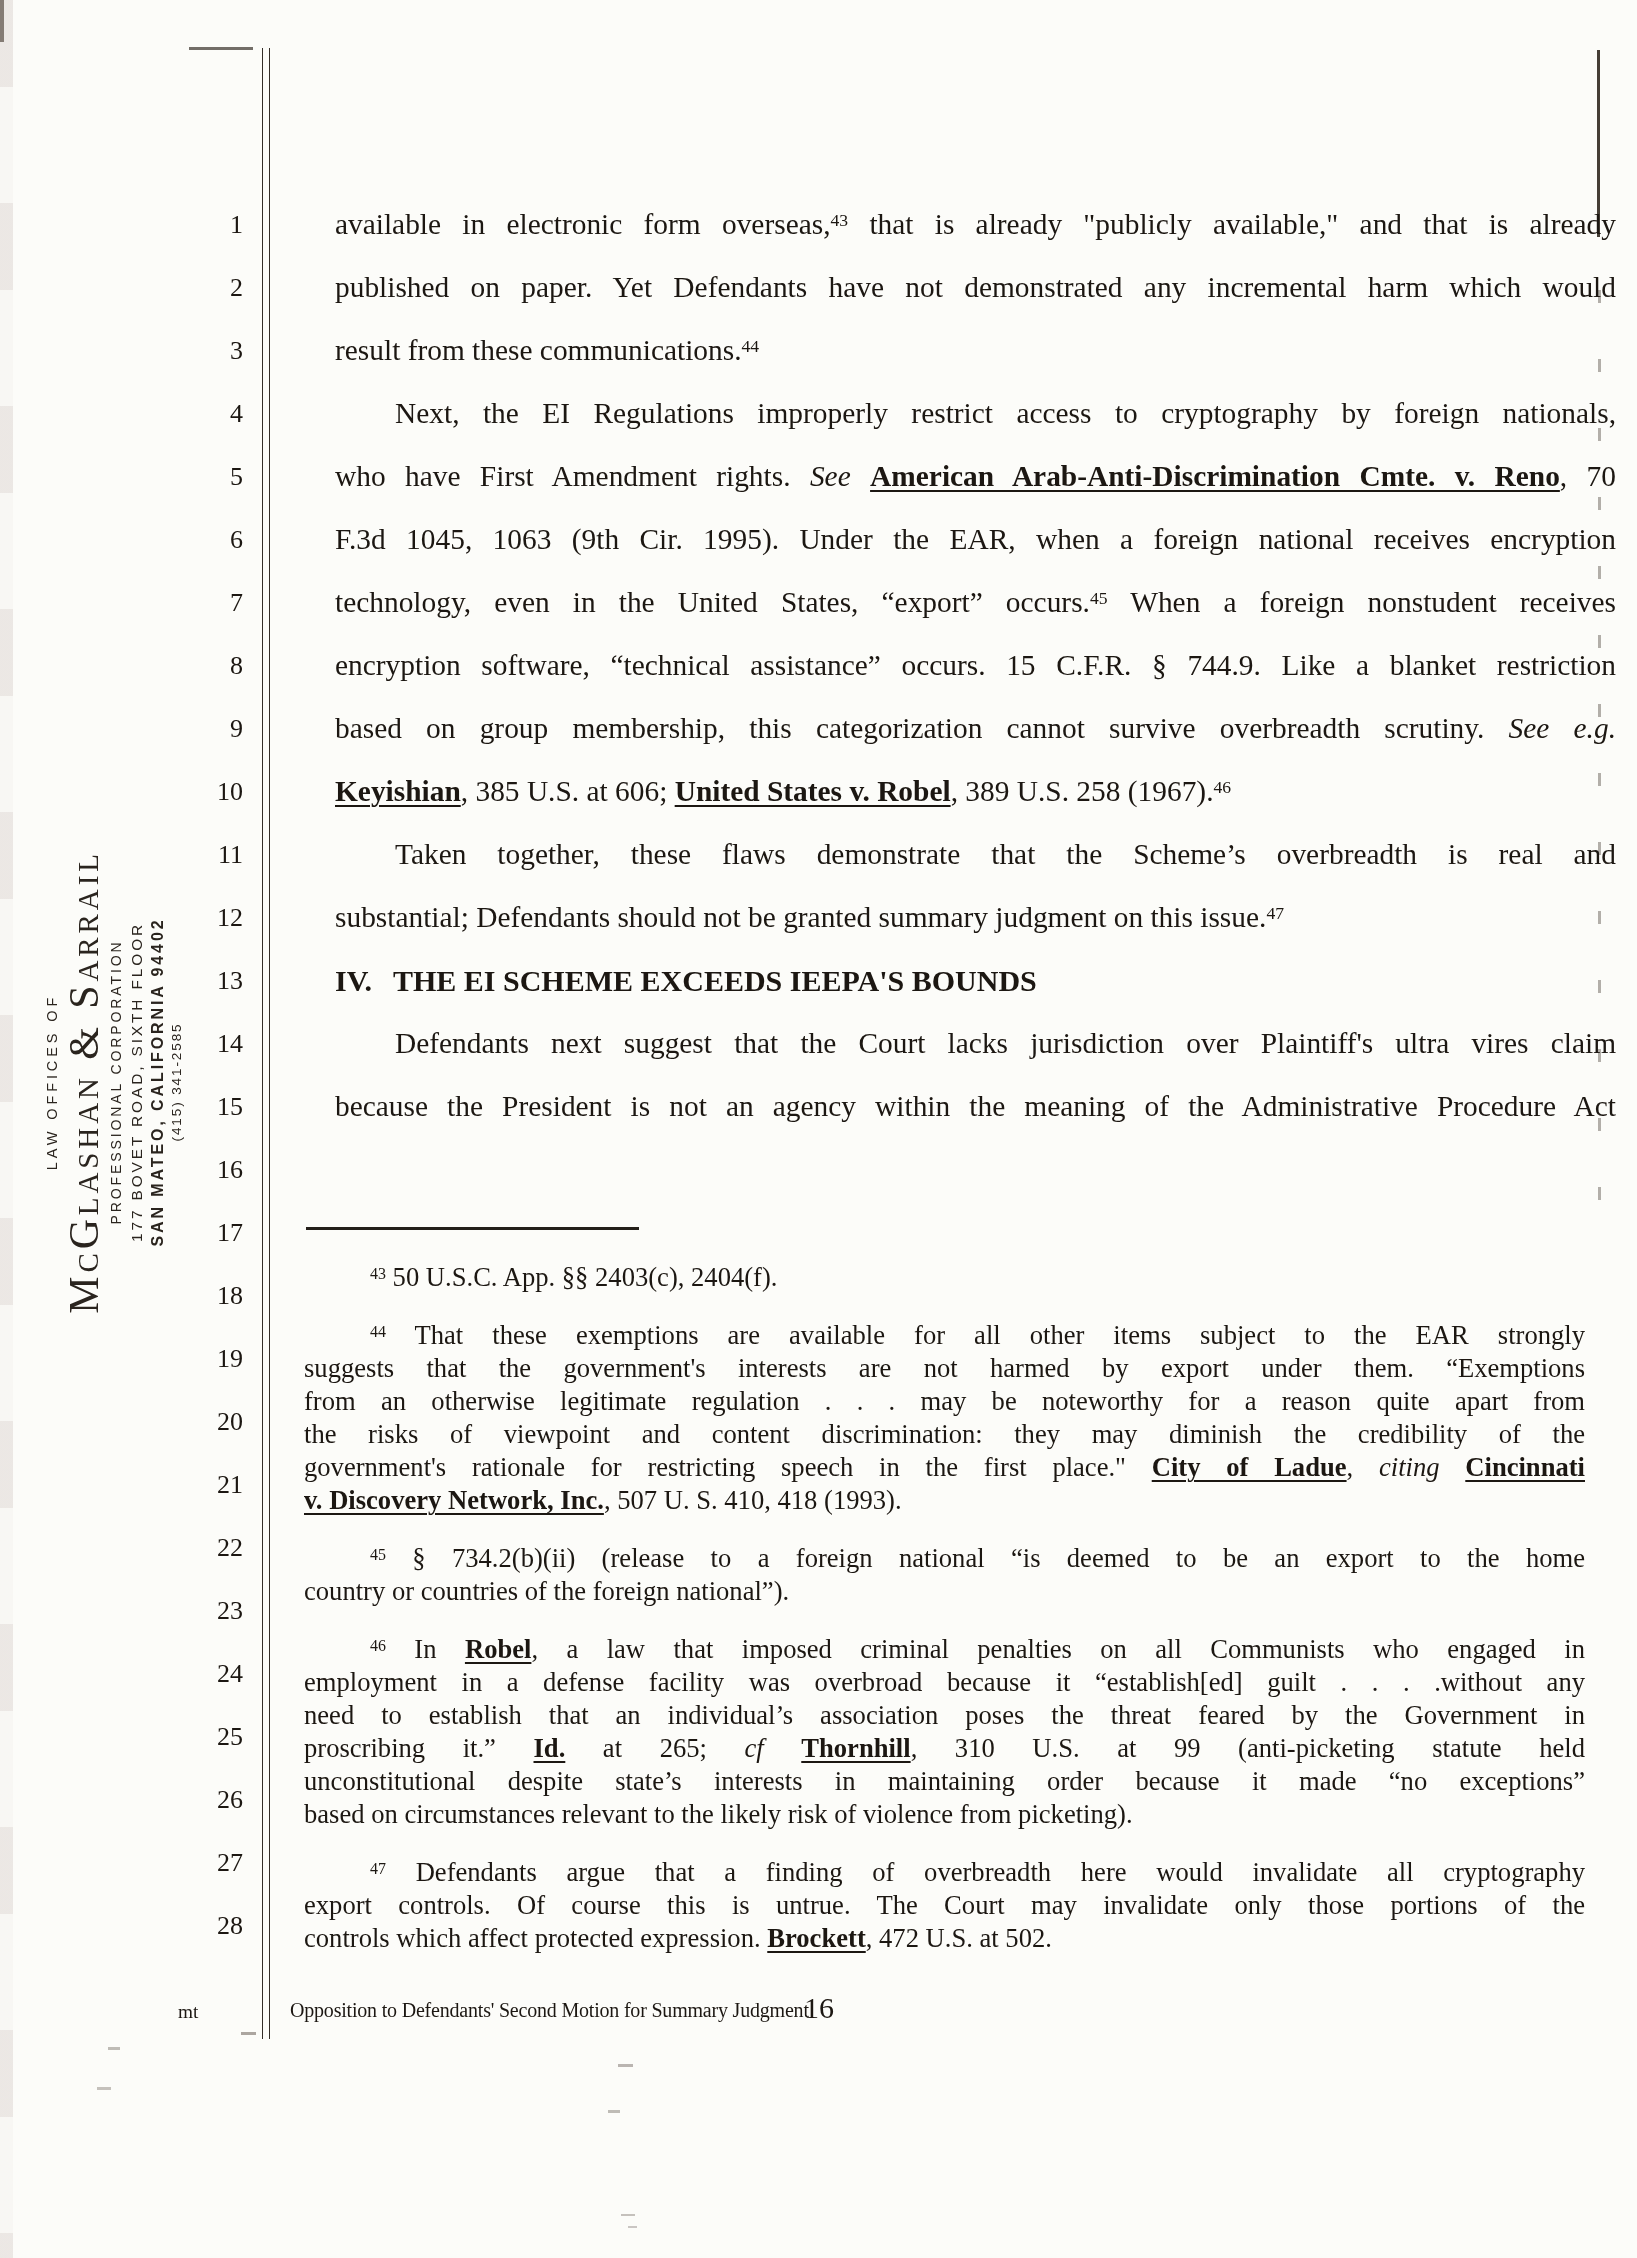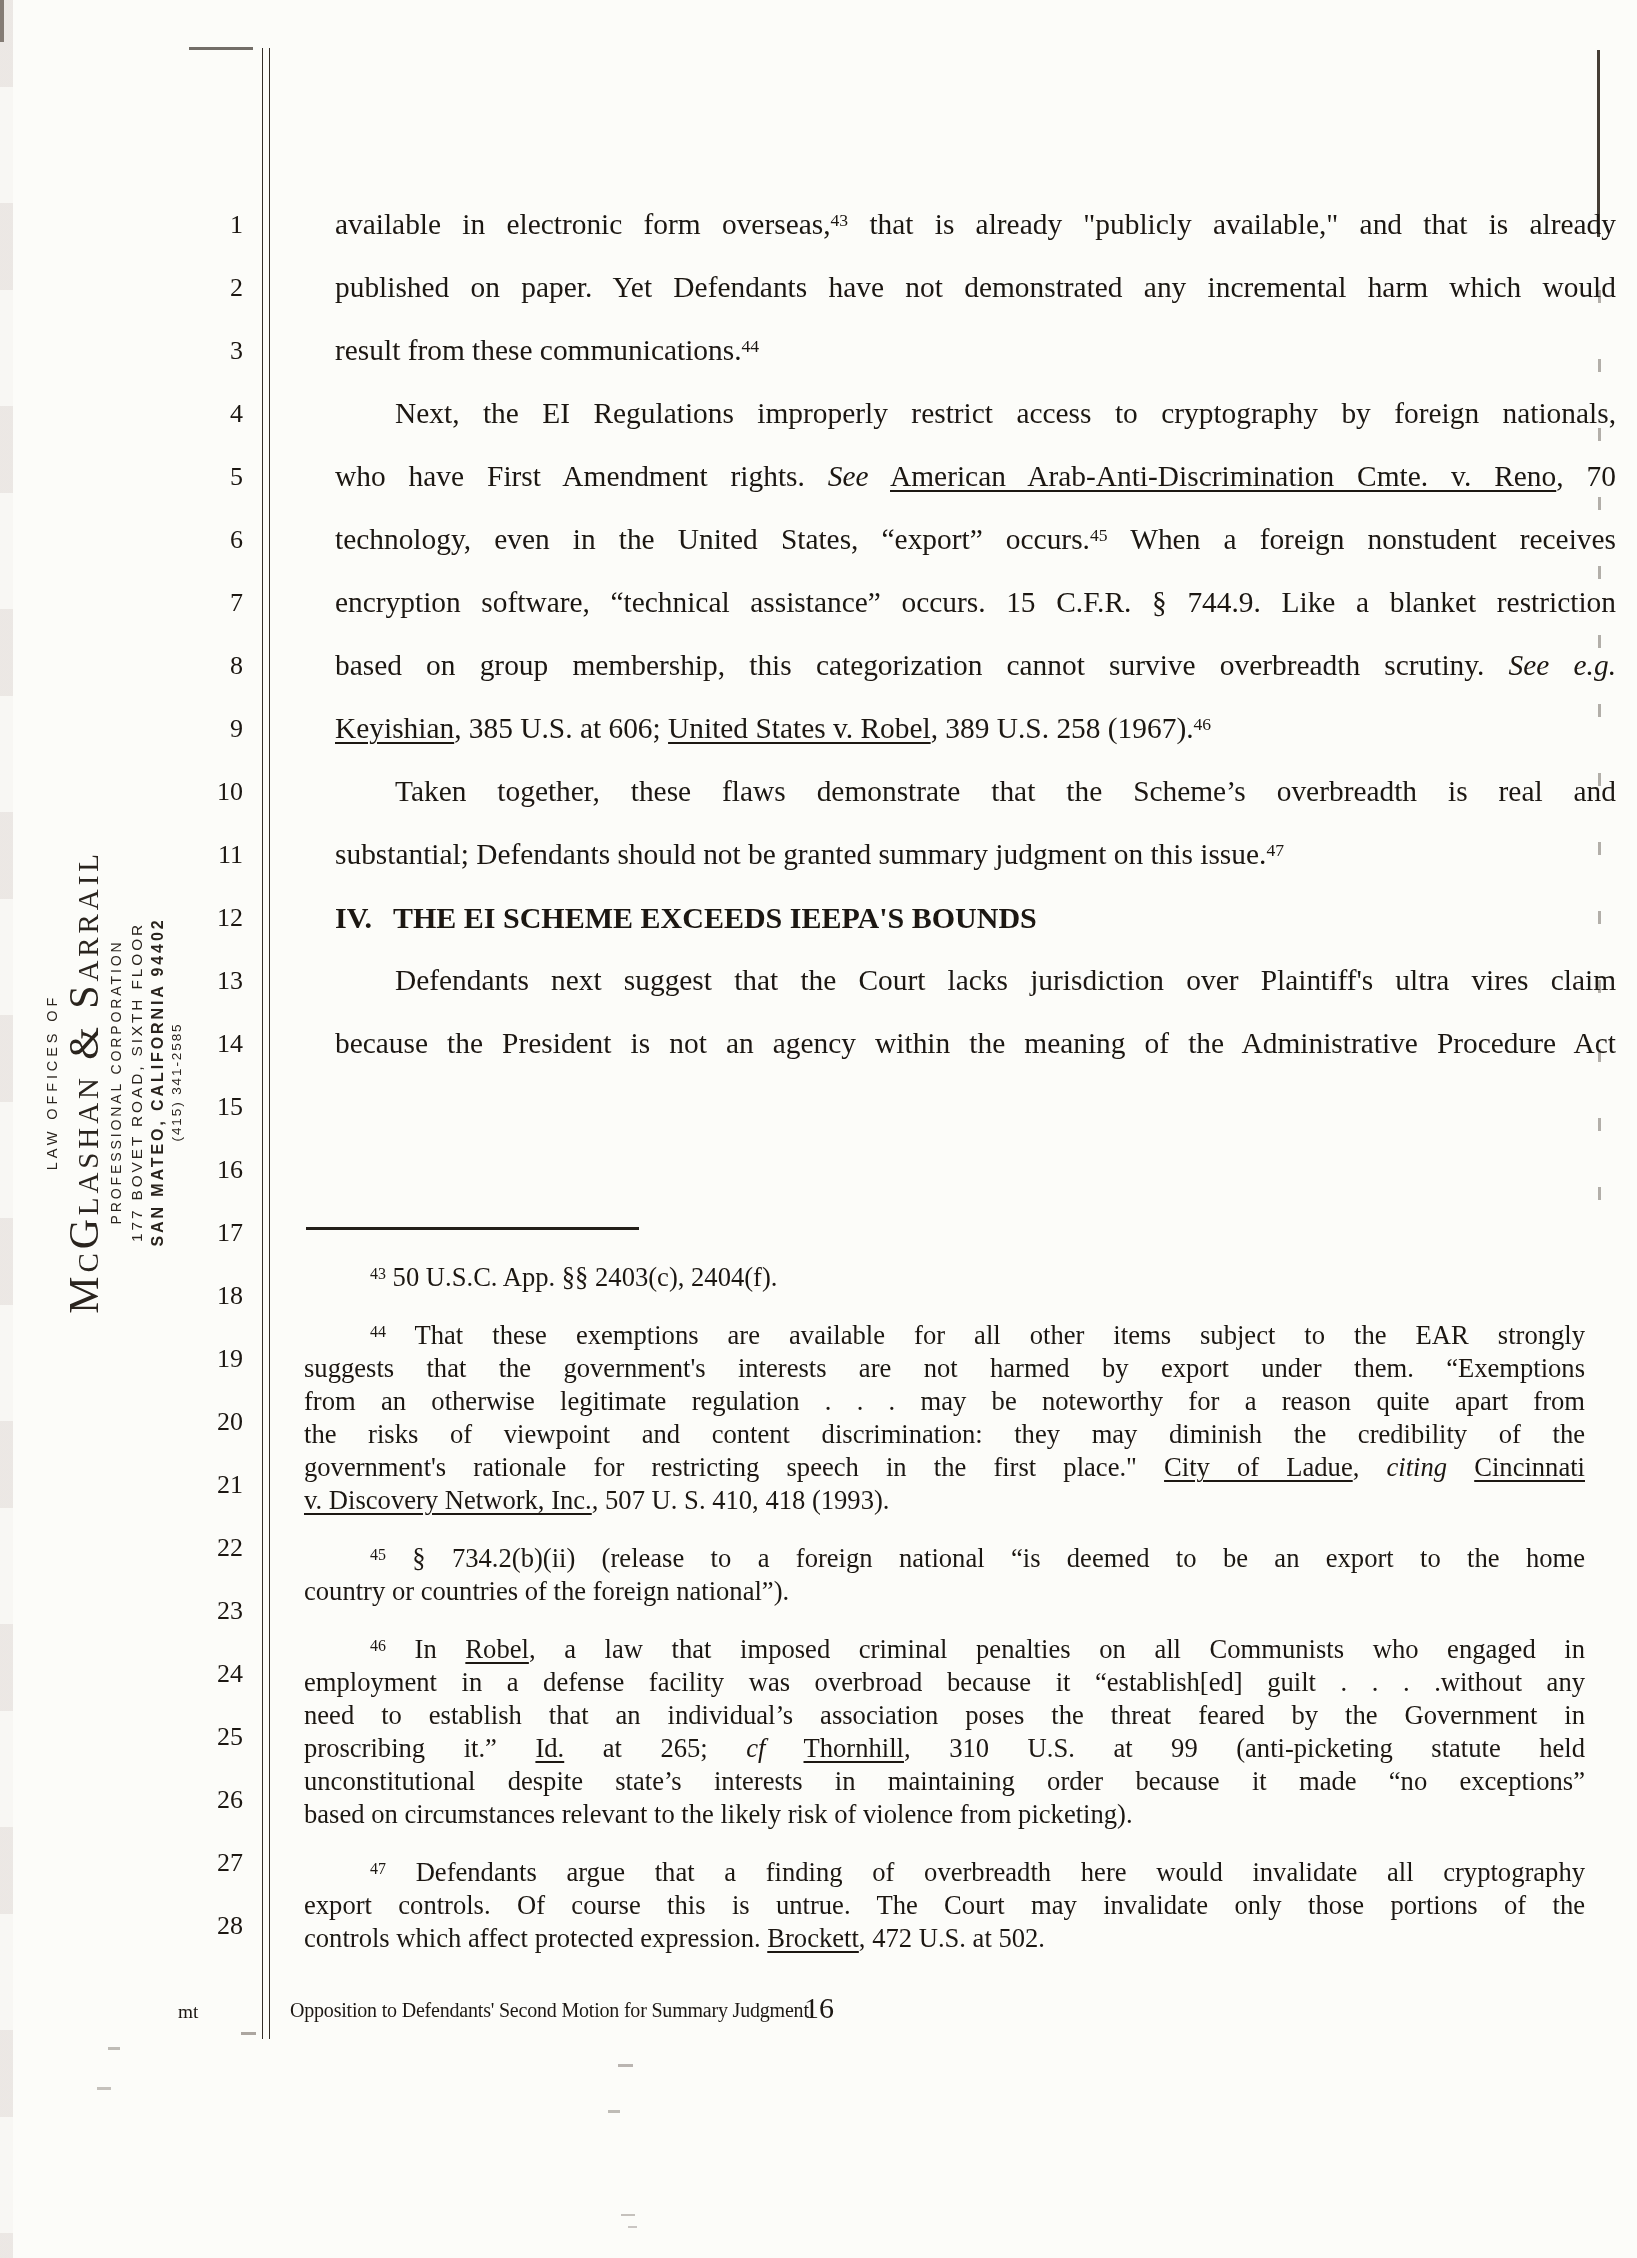--- a/index.html
+++ b/index.html
@@ -43,21 +43,21 @@
 
   
   .bodytext{position:absolute;left:287px;top:193px;width:1281px;font-size:29.4px;margin-left:48px;}
   .bline{height:63px;line-height:63px;}
   .bline.jst{text-align:justify;text-align-last:justify;}
   .bline.ind{text-indent:60px;}
   .bline.hd{font-weight:bold;font-size:30px;}
 
   sup{font-size:0.6em;line-height:0;vertical-align:baseline;position:relative;top:-0.45em;}
   .it{font-style:italic;}
-  .un{text-decoration:underline;text-underline-offset:3.9px;text-decoration-thickness:1.9px;}
+  .un{text-decoration:underline;text-underline-offset:3.9px;text-decoration-thickness:1.9px;font-weight:bold;}
   .bd{font-weight:bold;}
   .gap{display:inline-block;height:1px;}
 
   
   .fnblock{position:absolute;left:304px;top:1215px;width:1281px;font-size:26.6px;}
   .fnrule{width:333px;height:3.9px;background:#241f1a;margin:11.6px 0 31px 1.9px;}
   .fnpara{margin-bottom:25px;}
   .fnline{height:33px;line-height:33px;}
   .fnline.jst{text-align:justify;text-align-last:justify;}
   .fnline.find{text-indent:66px;}
@@ -127,20 +127,21 @@
       <div class="num">27</div>
       <div class="num">28</div>
     </div>
 
   <div class="bodytext" id="bodytext">
       <div class="bline jst"><span class="">available in electronic form overseas,</span><sup class="">43</sup><span class=""> that is already "publicly available," and that is already</span></div>
       <div class="bline jst"><span class="">published on paper.  Yet Defendants have not demonstrated any incremental harm which would</span></div>
       <div class="bline"><span class="">result from these communications.</span><sup class="">44</sup></div>
       <div class="bline jst ind"><span class="">Next, the EI Regulations improperly  restrict access to cryptography by foreign nationals,</span></div>
       <div class="bline jst"><span class="">who have First Amendment rights.  </span><span class="it">See</span><span class=""> </span><span class="un">American Arab-Anti-Discrimination Cmte. v. Reno</span><span class="">, 70</span></div>
+      <div class="bline jst"><span class="">F.3d 1045, 1063 (9th Cir. 1995).  Under the EAR, when a foreign national receives encryption</span></div>
       <div class="bline jst"><span class="">technology, even in the United States, “export” occurs.</span><sup class="">45</sup><span class="">  When a foreign nonstudent receives</span></div>
       <div class="bline jst"><span class="">encryption software, “technical assistance” occurs.  15 C.F.R. § 744.9.  Like a blanket restriction</span></div>
       <div class="bline jst"><span class="">based on group membership, this categorization cannot survive overbreadth scrutiny.  </span><span class="it">See e.g.</span></div>
       <div class="bline"><span class="un">Keyishian</span><span class="">, 385 U.S. at 606; </span><span class="un">United States v. Robel</span><span class="">, 389 U.S. 258 (1967).</span><sup class="">46</sup></div>
       <div class="bline jst ind"><span class="">Taken together, these flaws demonstrate that the Scheme’s overbreadth is real and</span></div>
       <div class="bline"><span class="">substantial; Defendants should not be granted summary judgment on this issue.</span><sup class="">47</sup></div>
       <div class="bline hd"><span class="bd">IV.</span><span class="gap" style="width: 21px;"></span><span class="bd">THE EI SCHEME EXCEEDS IEEPA'S BOUNDS</span></div>
       <div class="bline jst ind"><span class="">Defendants next suggest that the Court lacks jurisdiction over Plaintiff's ultra vires claim</span></div>
       <div class="bline jst"><span class="">because the President is not an agency within the meaning of the Administrative Procedure Act</span></div>
     </div>

